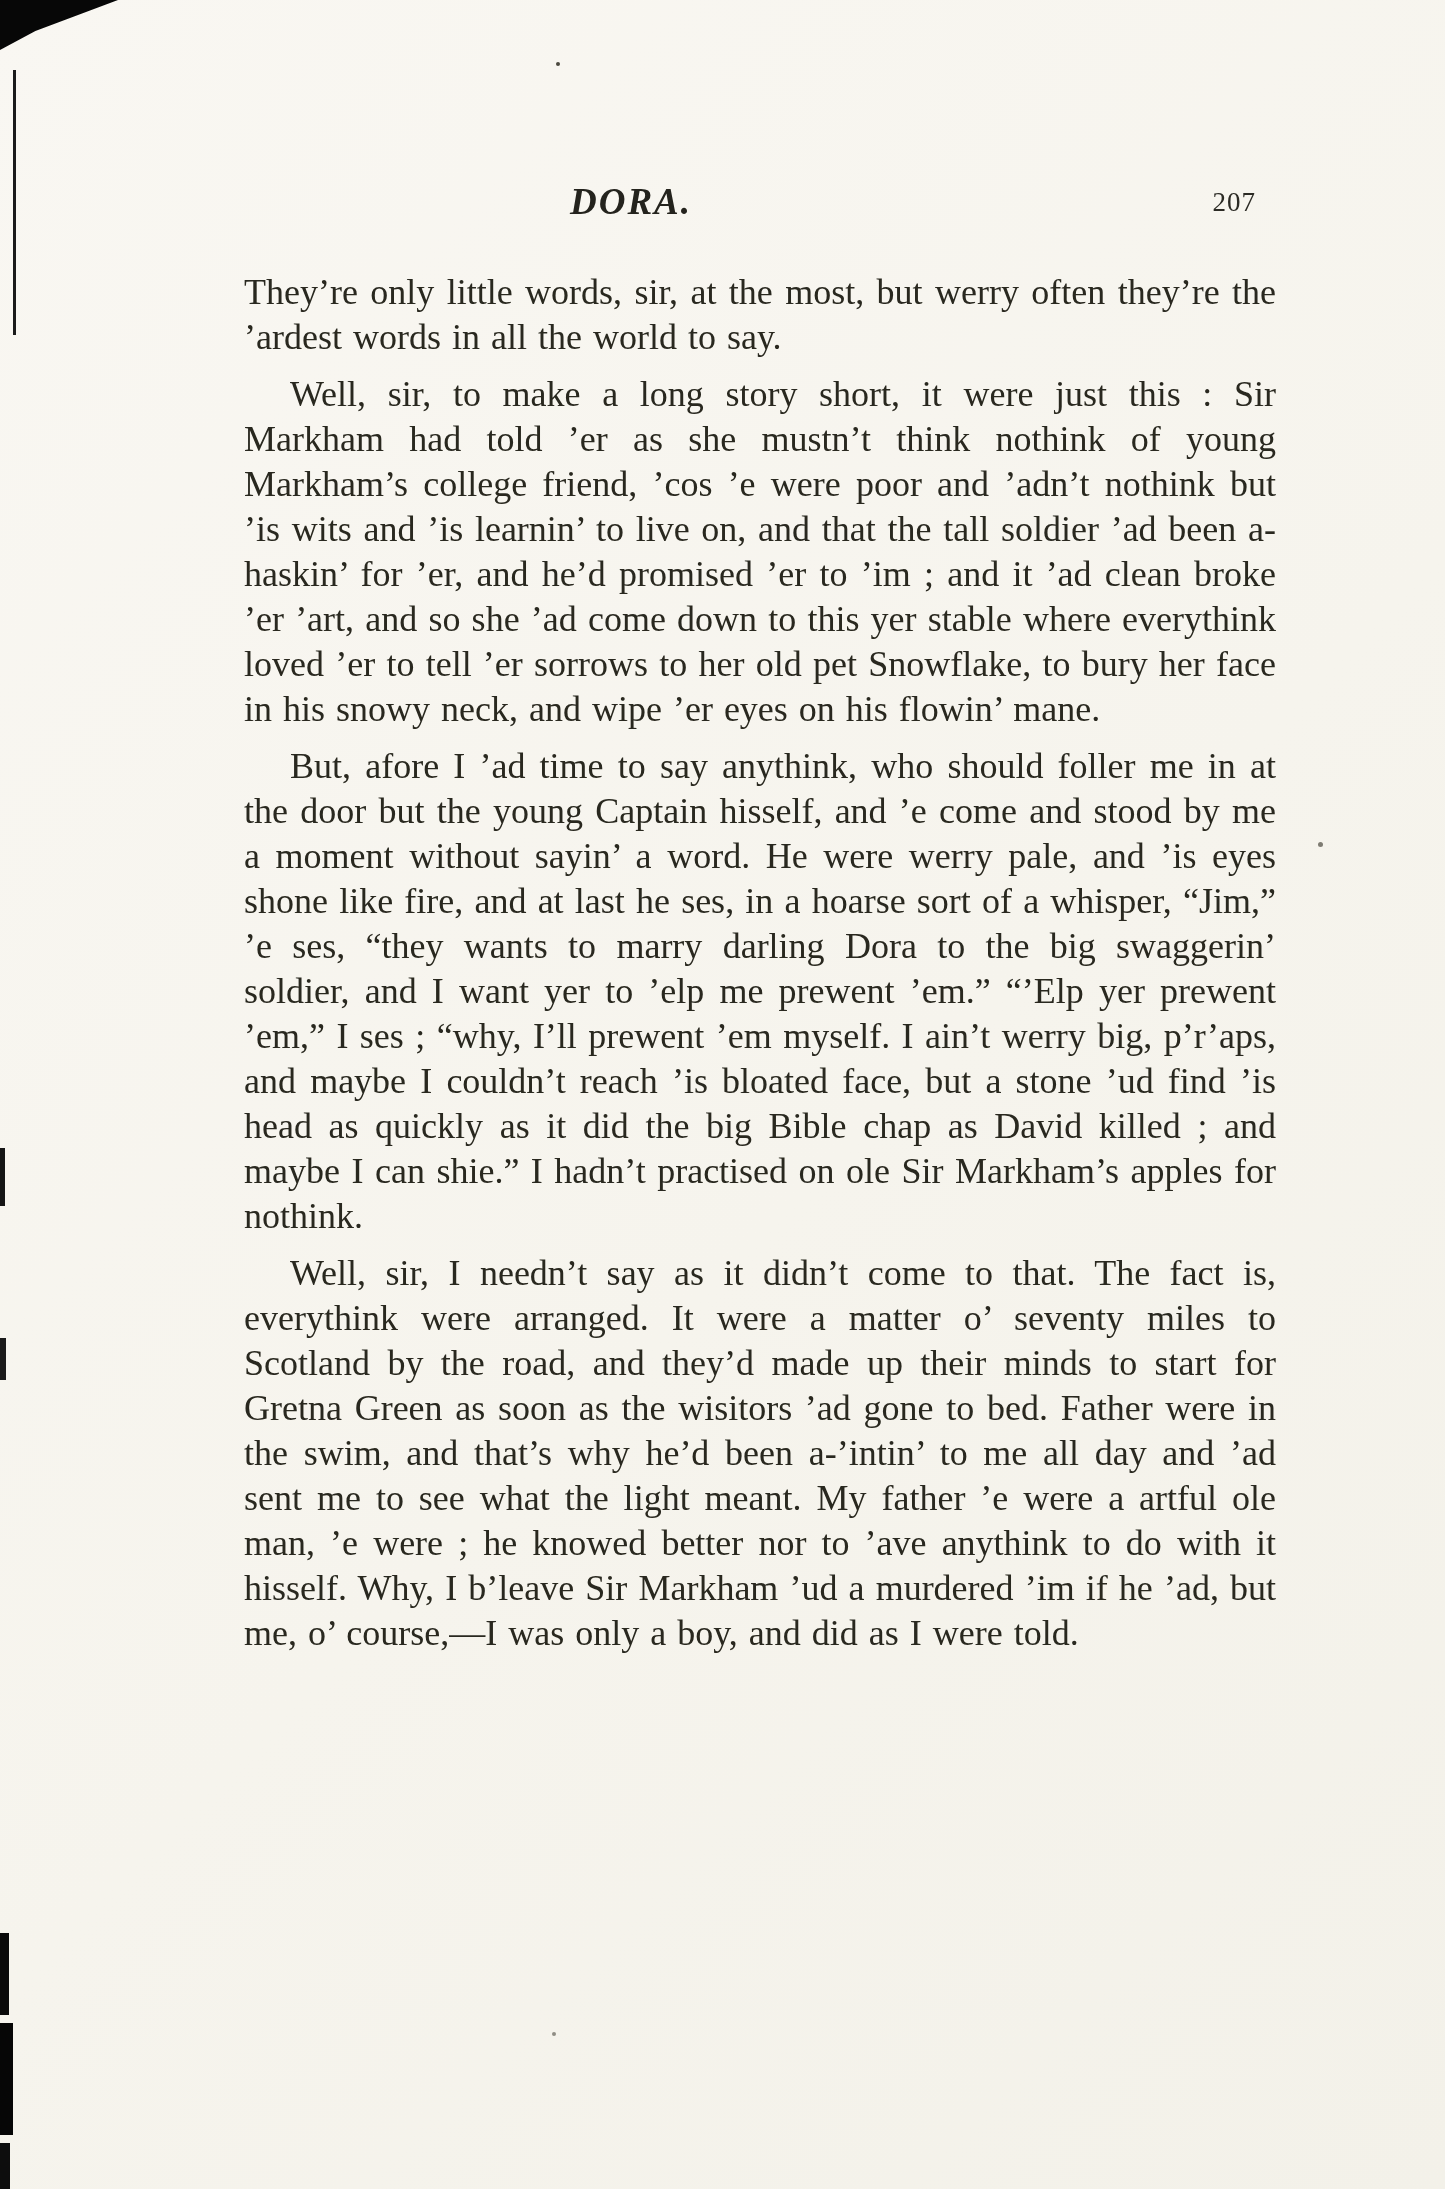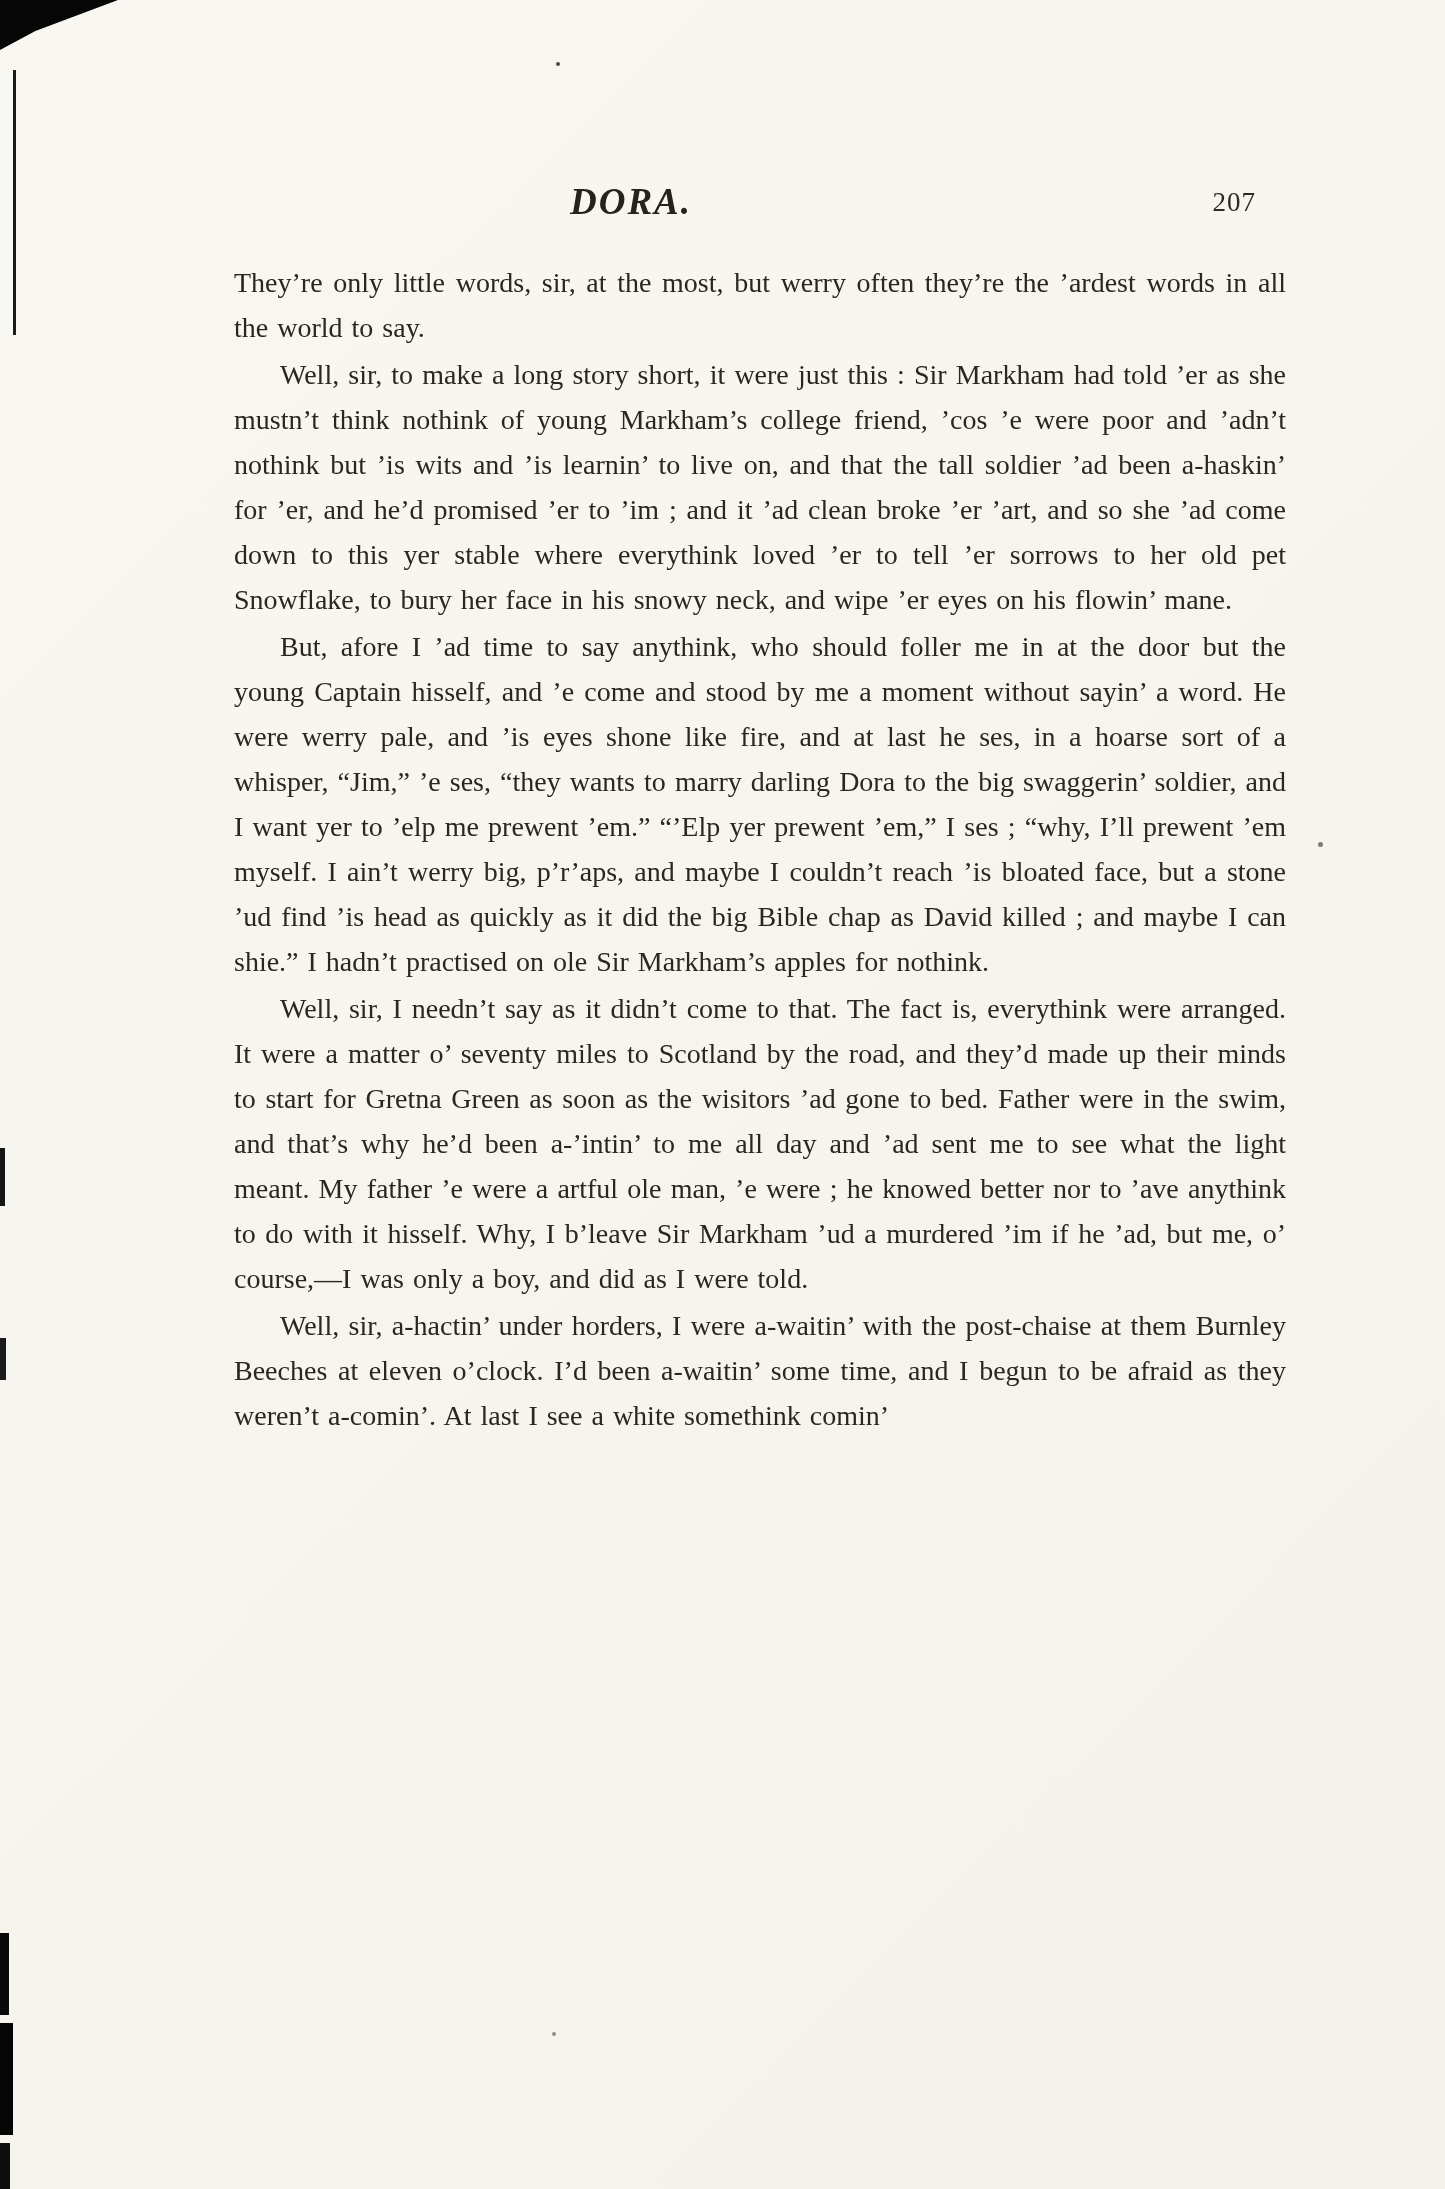--- a/index.html
+++ b/index.html
@@ -45,22 +45,22 @@
 
   
   .text-block {
     position: absolute;
     top: 258px;
     left: 232px;
     width: 1056px;
     color: #29281f;
   }
   .para {
-    margin: 2px;
-    font-size: 28px;
+    margin: 12px;
+    font-size: 36px;
     line-height: 45px;
     text-align: justify;
     text-indent: 46px;
     word-spacing: 2px;
   }
   .para.no-indent { text-indent: 0; }
 
   
   .artifact { position: absolute; background: #0c0c0c; }
   .corner-wedge {
@@ -99,16 +99,15 @@
   <header class="running-head">
     <span class="page-title">DORA.</span>
     <span class="page-number">207</span>
   </header>
 
   <main class="text-block">
     <p class="para no-indent">They’re only little words, sir, at the most, but werry often they’re the ’ardest words in all the world to say.</p>
     <p class="para">Well, sir, to make a long story short, it were just this : Sir Markham had told ’er as she mustn’t think nothink of young Markham’s college friend, ’cos ’e were poor and ’adn’t nothink but ’is wits and ’is learnin’ to live on, and that the tall soldier ’ad been a-haskin’ for ’er, and he’d promised ’er to ’im ; and it ’ad clean broke ’er ’art, and so she ’ad come down to this yer stable where everythink loved ’er to tell ’er sorrows to her old pet Snowflake, to bury her face in his snowy neck, and wipe ’er eyes on his flowin’ mane.</p>
     <p class="para">But, afore I ’ad time to say anythink, who should foller me in at the door but the young Captain hisself, and ’e come and stood by me a moment without sayin’ a word.  He were werry pale, and ’is eyes shone like fire, and at last he ses, in a hoarse sort of a whisper, “Jim,” ’e ses, “they wants to marry darling Dora to the big swaggerin’ soldier, and I want yer to ’elp me prewent ’em.”  “’Elp yer prewent ’em,” I ses ; “why, I’ll prewent ’em myself.  I ain’t werry big, p’r’aps, and maybe I couldn’t reach ’is bloated face, but a stone ’ud find ’is head as quickly as it did the big Bible chap as David killed ; and maybe I can shie.”  I hadn’t practised on ole Sir Markham’s apples for nothink.</p>
     <p class="para">Well, sir, I needn’t say as it didn’t come to that.  The fact is, everythink were arranged.  It were a matter o’ seventy miles to Scotland by the road, and they’d made up their minds to start for Gretna Green as soon as the wisitors ’ad gone to bed.  Father were in the swim, and that’s why he’d been a-’intin’ to me all day and ’ad sent me to see what the light meant.  My father ’e were a artful ole man, ’e were ; he knowed better nor to ’ave anythink to do with it hisself.  Why, I b’leave Sir Markham ’ud a murdered ’im if he ’ad, but me, o’ course,—I was only a boy, and did as I were told.</p>
-    <p class="para">Well, sir, a-hactin’ under horders, I were a-waitin’ with the post-chaise at them Burnley Beeches at eleven o’clock.  I’d been a-waitin’ some time, and I begun to be afraid as they weren’t a-comin’.  At last I see a white somethink comin’</p>
   </main>
 
 </div>
 
 </body></html>

